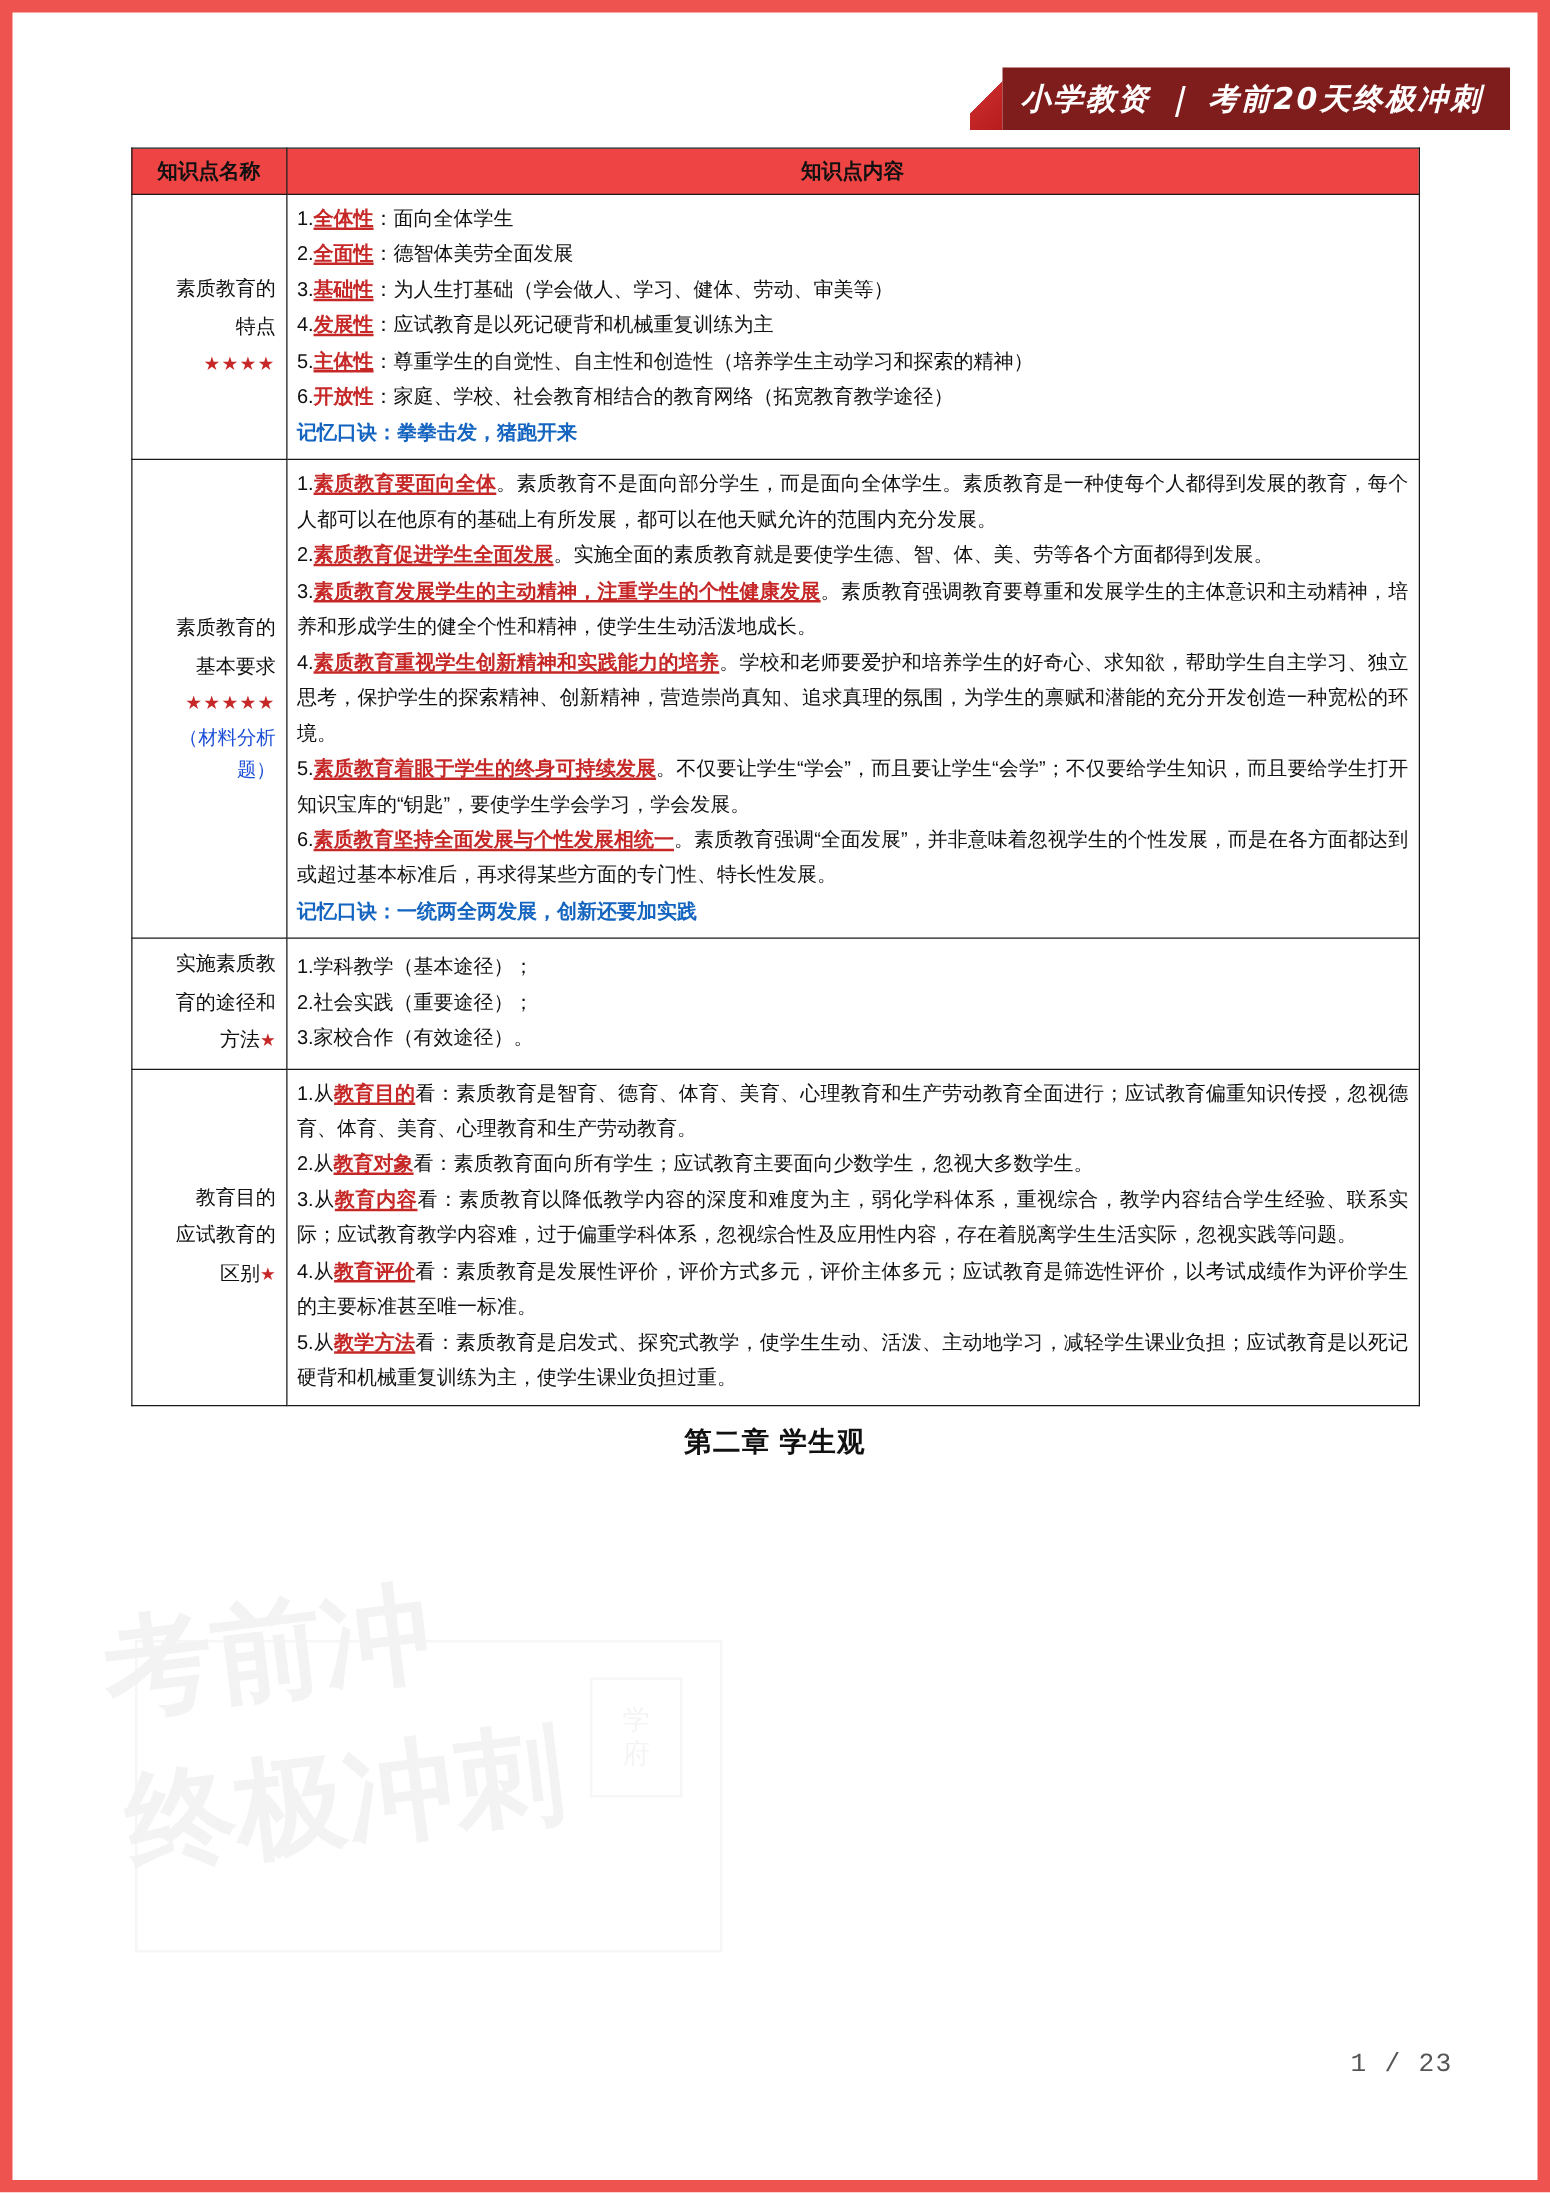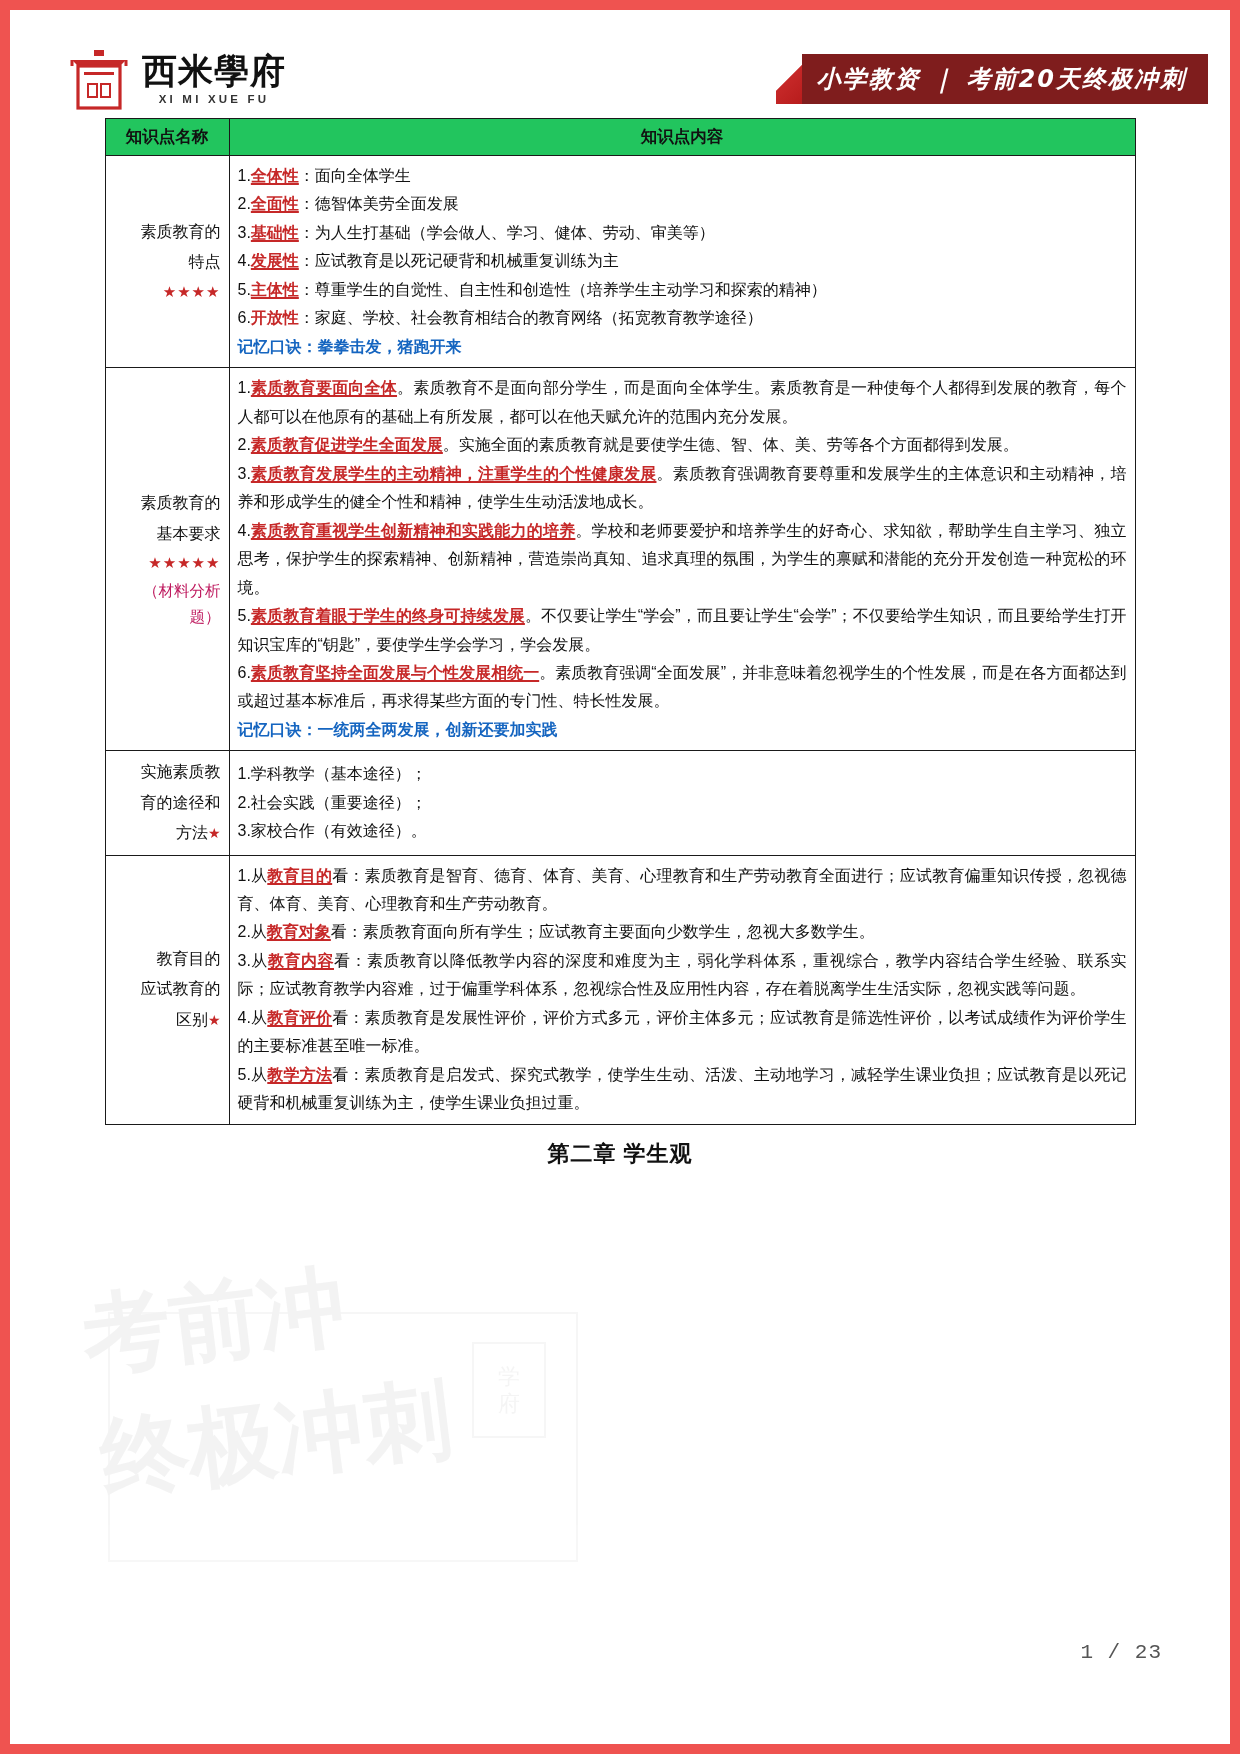--- a/index.html
+++ b/index.html
@@ -77,21 +77,21 @@
     margin:0 auto;
     border-collapse:collapse;
     table-layout:fixed;
   }
   table.kb th, table.kb td {
     border:1.6px solid #1a1a1a;
     vertical-align:middle;
     padding:6px 8px;
   }
   table.kb thead th {
-    background:#22c55e;
+    background:#ef4444;
     font-size:16.5px;
     font-weight:600;
     text-align:center;
     color:#111;
     padding:7px 4px;
   }
   col.c1 { width:124px; }
   col.c2 { width:906px; }
 
   td.name-cell {
@@ -102,21 +102,21 @@
     padding:6px 4px;
   }
   td.body-cell {
     font-size:16px;
     color:#111;
     line-height:1.78;
     padding:7px 10px 8px 10px;
     text-align:justify;
   }
   .stars { color:#c62828; font-size:15px; letter-spacing:1px; display:block; }
-  .sub-red { color:#be185d; display:block; font-size:15.5px; line-height:1.7; }
+  .sub-red { color:#1d4ed8; display:block; font-size:15.5px; line-height:1.7; }
   .inline-star { color:#c62828; font-size:14px; }
 
   .ln { margin:0; padding:0; }
   .kw { color:#c62828; font-weight:700; text-decoration:underline; text-decoration-thickness:1.5px; text-underline-offset:2px; }
   .kw-plain { color:#c62828; font-weight:700; }
   .mnemonic { color:#1565c0; font-weight:700; }
 
   
   .watermark {
     position:absolute;
@@ -175,37 +175,20 @@
       <div class="wm-text wm2">终极冲刺</div>
       <div class="wm-seal">
         <span>学</span>
         <span>府</span>
       </div>
     </div>
 
     <div class="content">
 
       <div class="header">
-        <div class="logo-wrap">
-          <span class="logo-mark">
-            <svg width="58" height="62" viewBox="0 0 58 62" xmlns="http://www.w3.org/2000/svg">
-              <rect x="24" y="2" width="10" height="6" fill="#c62828"></rect>
-              <path d="M2 12 L56 12 L50 18 L8 18 Z" fill="#c62828"></path>
-              <rect x="8" y="18" width="42" height="42" fill="none" stroke="#c62828" stroke-width="3.2"></rect>
-              <rect x="14" y="24" width="30" height="3" fill="#c62828"></rect>
-              <rect x="18" y="36" width="9" height="13" fill="none" stroke="#c62828" stroke-width="2"></rect>
-              <rect x="31" y="36" width="9" height="13" fill="none" stroke="#c62828" stroke-width="2"></rect>
-              <path d="M2 12 L2 18 M56 12 L56 18" stroke="#c62828" stroke-width="3"></path>
-            </svg>
-          </span>
-          <span class="logo-text-block">
-            <span class="logo-cn">西米學府</span>
-            <span class="logo-en">XI MI XUE FU</span>
-          </span>
-        </div>
 
         <div class="banner-wrap">
           <span class="banner-fold"></span>
           <span class="banner-body">
             <span class="banner-text">小学教资 ｜ 考前20天终极冲刺</span>
           </span>
         </div>
       </div>
 
 

